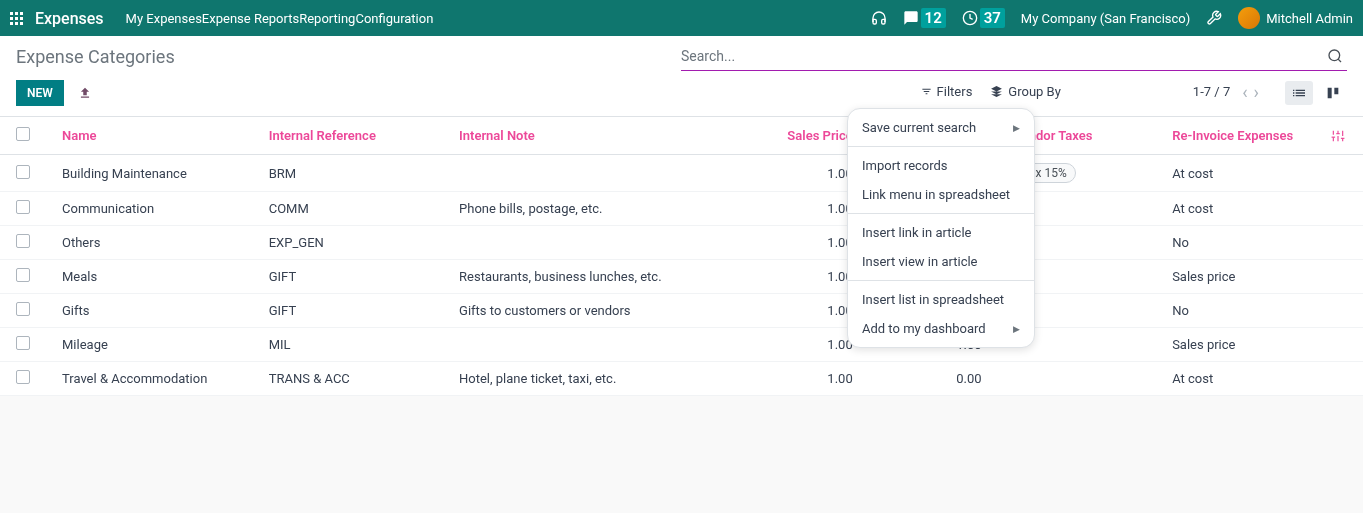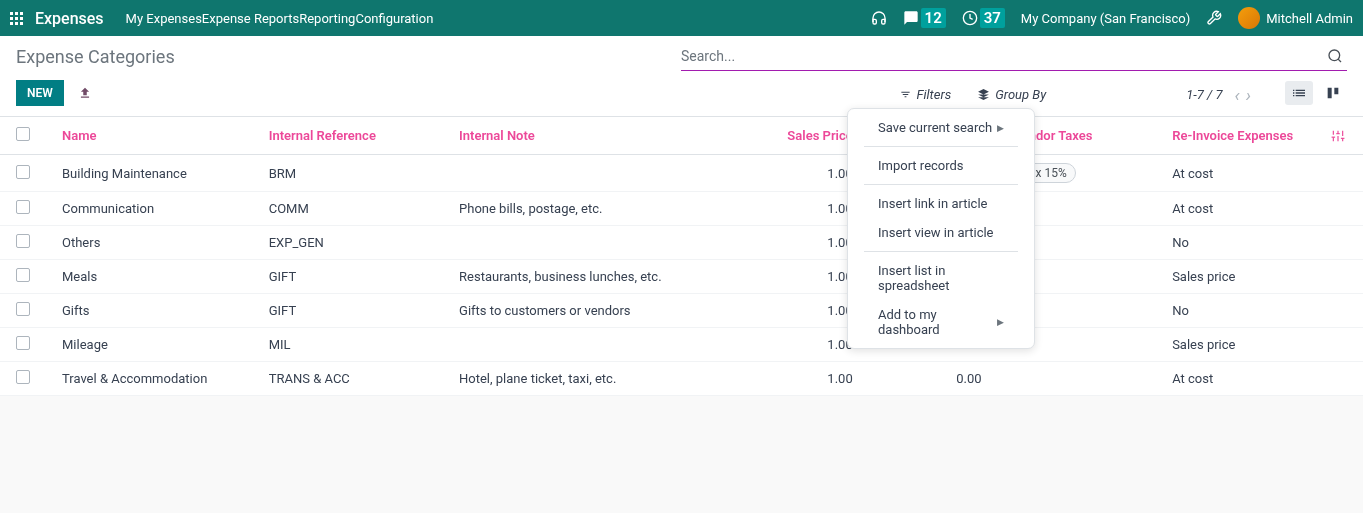--- a/index.html
+++ b/index.html
@@ -129,23 +129,22 @@
     }
     .upload-icon {
       margin-left: 14px;
       color: #714B67;
       cursor: pointer;
       font-size: 14px;
     }
     .search-options {
       margin-left: auto;
       display: flex;
-      align-items: flex-end;
-      gap: 14px;
-      font-style: italic;
+      align-items: flex-start;
+      gap: 6px;
     }
     .search-option {
       display: flex;
       align-items: center;
       gap: 5px;
       color: #374151;
       font-size: 13px;
       cursor: pointer;
       padding: 3px 6px;
     }
@@ -236,23 +235,23 @@
       display: inline-block;
       color: #495057;
     }
     .dropdown-menu {
       position: absolute;
       top: 108px;
       left: 847px;
       width: 188px;
       background: #fff;
       border: 1px solid #dee2e6;
-      border-radius: 7px;
+      border-radius: 13px;
       box-shadow: 0 2px 8px rgba(0,0,0,0.12);
-      padding: 4px 16px;
+      padding: 4px 0;
       z-index: 1000;
     }
     .dropdown-item {
       padding: 7px 14px;
       font-size: 13px;
       color: #374151;
       cursor: pointer;
       display: flex;
       align-items: center;
       justify-content: space-between;
@@ -488,20 +487,23 @@
 
 <div class="dropdown-menu">
   <div class="dropdown-item">
     <span>Save current search</span>
     <span class="caret">▶</span>
   </div>
   <div class="dropdown-divider"></div>
   <div class="dropdown-item">
     <span>Import records</span>
   </div>
+  <div class="dropdown-item">
+    <span>Link menu in spreadsheet</span>
+  </div>
   <div class="dropdown-divider"></div>
   <div class="dropdown-item">
     <span>Insert link in article</span>
   </div>
   <div class="dropdown-item">
     <span>Insert view in article</span>
   </div>
   <div class="dropdown-divider"></div>
   <div class="dropdown-item">
     <span>Insert list in spreadsheet</span>

